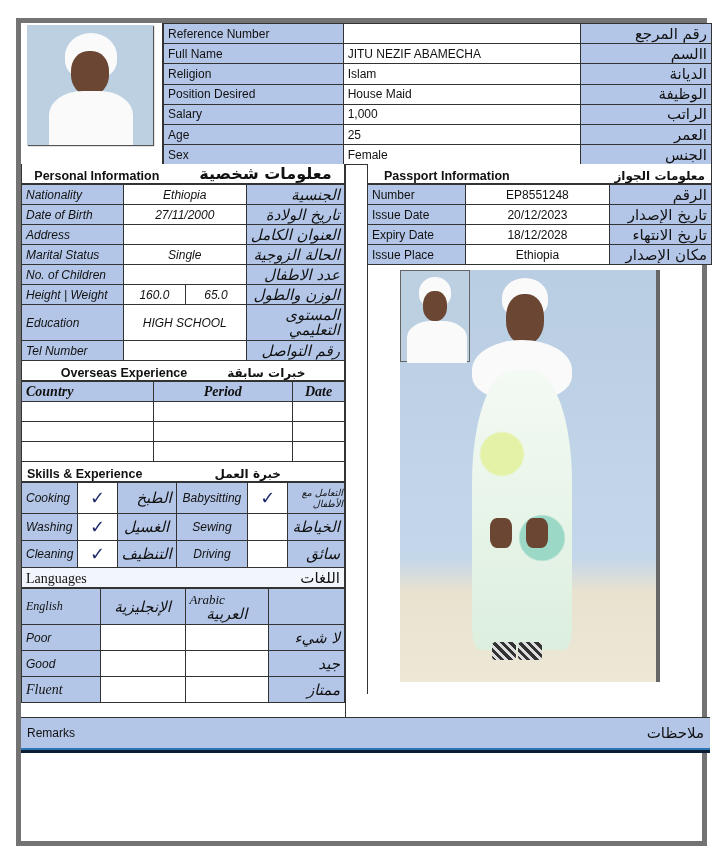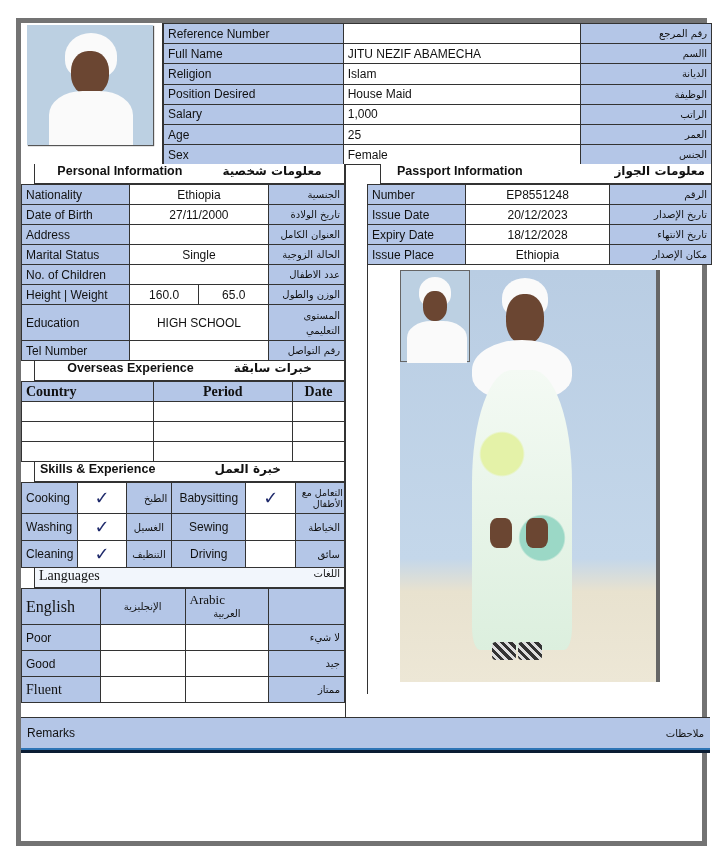--- a/index.html
+++ b/index.html
@@ -1,34 +1,34 @@
 <!DOCTYPE html>
 <html><head>
 <meta charset="utf-8">
 <style>
   * { box-sizing: border-box; margin: 0; padding: 0; }
   body { width: 723px; height: 861px; background: #fff; font-family: "Liberation Sans", "DejaVu Sans", sans-serif; font-size: 12px; color: #111; position: relative; overflow: hidden; }
   .page { position: absolute; left: 16px; top: 18px; width: 691px; height: 828px; border: 5px solid #737373; }
   .blue { background: #b4c6e7; }
   table { border-collapse: collapse; }
   td { border: 1px solid #333; padding: 0 4px; height: 20px; vertical-align: middle; white-space: nowrap; overflow: hidden; }
-  .ar { direction: rtl; text-align: right; font-family: "DejaVu Sans", sans-serif; font-size: 10px; }
+  .ar { direction: rtl; text-align: right; font-family: "DejaVu Sans", sans-serif; font-size: 15px; }
   .c { text-align: center; }
   .serif { font-family: "Liberation Serif", "DejaVu Serif", serif; }
 
   
   .hdr-photo { position: absolute; left: 0; top: 0; width: 142px; height: 141px; border-right: 1px solid #333; }
   .face { position: absolute; left: 6px; top: 2px; width: 126px; height: 120px; background: #bcd0e2; overflow: hidden; box-shadow: 1px 1px 1px #555; }
   .hdr-table { position: absolute; left: 142px; top: 0; width: 549px; }
   .hdr-table td { height: 20.2px; }
 
   
   .left { position: absolute; left: 0; top: 141px; width: 324px; }
-  .section-title { height: 20px; border: 1px solid #333; border-top: none; display: flex; justify-content: space-between; align-items: flex-start; padding: 0 10px; font-weight: bold; font-size: 12.5px; background: #fff; margin-left: 13px; }
-  .left table { width: 324px; }
+  .section-title { height: 20px; border: 1px solid #333; border-top: none; display: flex; justify-content: space-between; align-items: flex-end; padding: 0 10px; font-weight: bold; font-size: 12.5px; background: #fff; }
+  .left table { width: 324px; font-style: italic; }
 
   
   .right { position: absolute; left: 346px; top: 141px; width: 345px; }
   .right table { width: 345px; }
   .fullbody-wrap { position: relative; height: 429px; border-left: 1px solid #333; }
   .fullbody { position: absolute; left: 32px; top: 5px; width: 260px; height: 412px; background: linear-gradient(#b9cde3 0%, #c4d7ea 70%, #e8e2cf 78%, #ede7d6 100%); overflow: hidden; border-right: 4px solid #666; }
   .inset { position: absolute; left: 0; top: 0; width: 70px; height: 92px; background: #bcd0e2; border: 1px solid #666; }
   .head { position: absolute; border-radius: 50% 50% 40% 40%; background: #fafafa; }
   .skin { position: absolute; border-radius: 45%; background: #6b4632; }
   .dress { position: absolute; background: radial-gradient(circle at 30% 30%, #e4f2a8 0 10%, transparent 11%), radial-gradient(circle at 70% 60%, #9bd8c6 0 12%, transparent 13%), linear-gradient(#f4faf4, #dcefde); border-radius: 40% 40% 8% 8%; }
@@ -94,21 +94,21 @@
           <td class="blue">Sex</td>
           <td>Female</td>
           <td class="blue ar">الجنس</td>
         </tr>
   </tbody>
     </table>
 
   <div class="left">
     <div class="section-title" style="justify-content:center;gap:40px;">
       <span>Personal Information</span>
-      <span class="ar" style="font-weight:bold;font-size:12px;">معلومات شخصية</span>
+      <span class="ar" style="font-weight:bold;font-size:16px;">معلومات شخصية</span>
     </div>
     <table>
       <colgroup>
           <col style="width:108px">
           <col style="width:70px">
           <col style="width:70px">
           <col style="width:76px">
         </colgroup>
       <tbody>
           <tr>
@@ -236,21 +236,21 @@
     </div>
     <table>
       <colgroup>
           <col style="width:79px">
           <col style="width:85px">
           <col style="width:84px">
           <col style="width:76px">
         </colgroup>
       <tbody>
           <tr style="height:36px">
-        <td class="blue serif" style="font-size:16px">English</td>
+        <td class="blue serif" style="font-size:12px">English</td>
         <td class="blue ar c" style="text-align:center">الإنجليزية</td>
         <td class="blue serif" style="line-height:14px;font-size:13px"><span>Arabic</span><br><span class="ar" style="display:block;text-align:center;direction:ltr">العربية</span></td>
         <td class="blue"></td>
       </tr>
       <tr style="height:26px">
             <td class="blue">Poor</td>
             <td></td>
             <td></td>
             <td class="blue ar">لا شيء</td>
           </tr>

